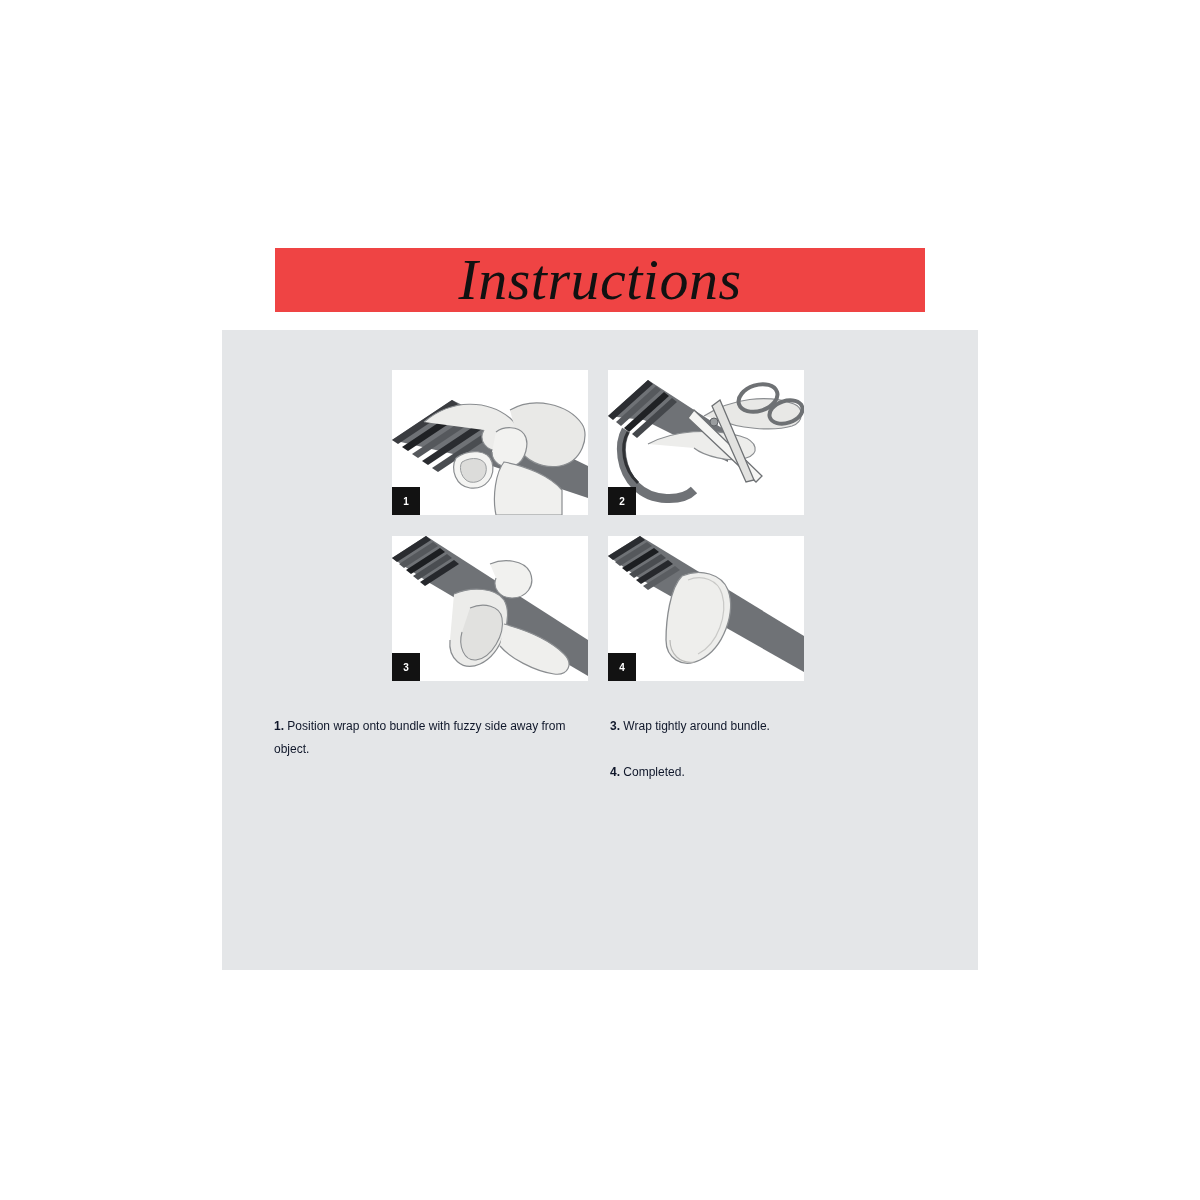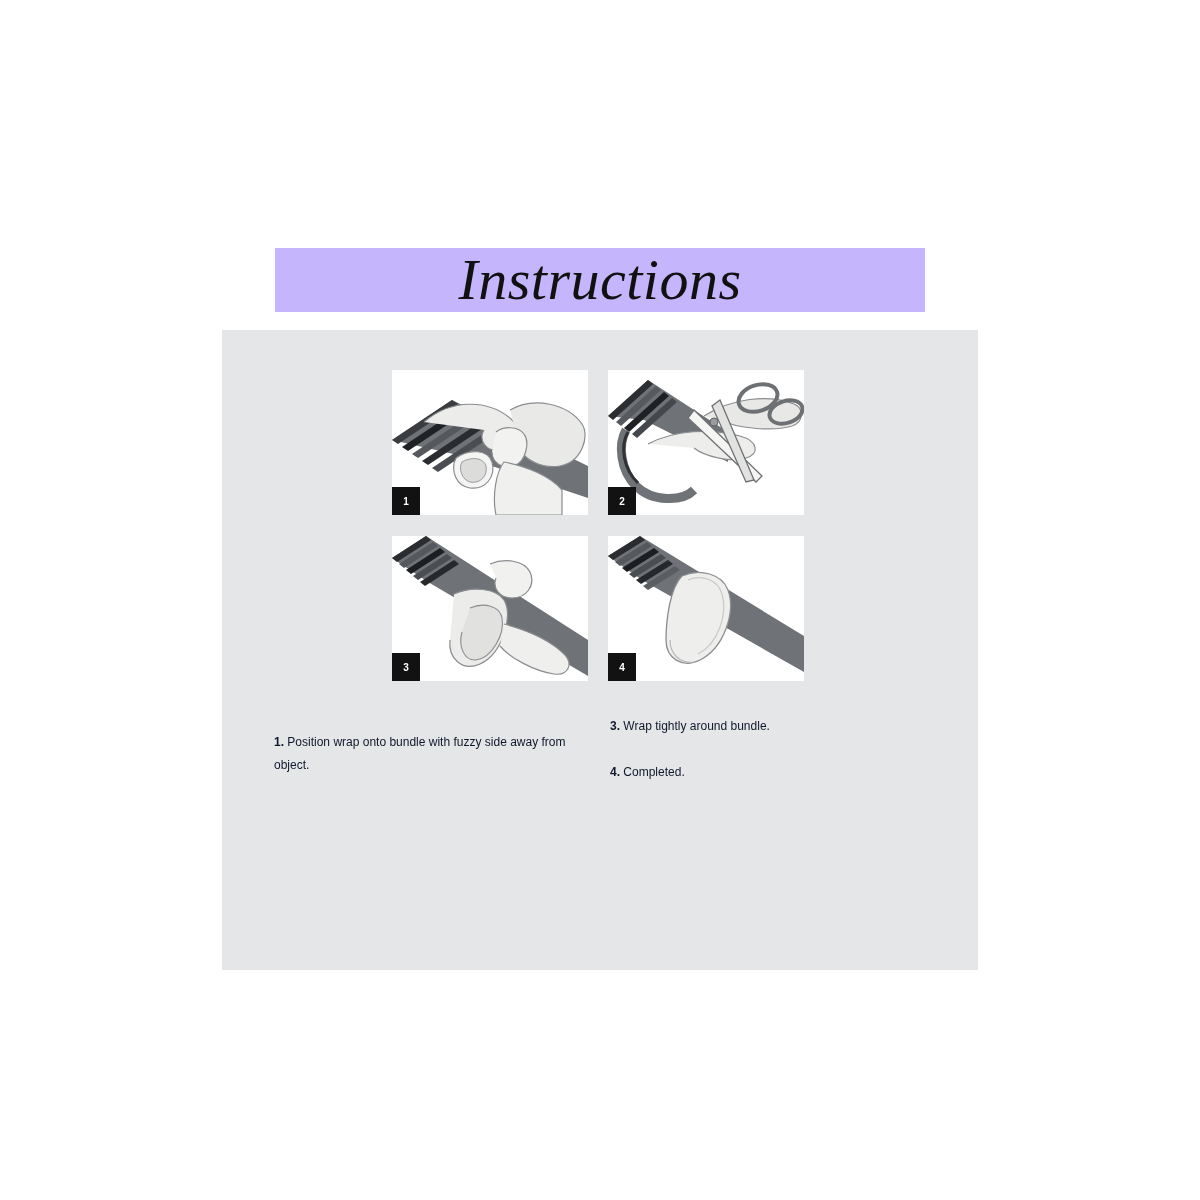--- a/index.html
+++ b/index.html
@@ -43,21 +43,21 @@
     left: 0;
     top: 0;
     width: 650px;
     text-align: center;
     font-family: "Liberation Serif", serif;
     font-style: italic;
     font-size: 58px;
     line-height: 64px;
     color: #111111;
     letter-spacing: 0.5px;
-    background: #c4b5fd;
+    background: #ef4444;
     padding: 0 10px;
     box-sizing: border-box;
   }
 
   
   .panel {
     position: absolute;
     left: 222px;
     top: 330px;
     width: 756px;
@@ -115,21 +115,21 @@
   .cap-col { position: absolute; top: 0; }
   .cap-left  { left: 0;     width: 330px; }
   .cap-right { left: 336px; width: 330px; }
 
   .cap-item {
     font-size: 12px;
     line-height: 22.5px;
     color: #0f172a;
     margin-bottom: 23px;
   }
-  .cap-item:last-child { margin-bottom: 0; margin-top: 16px; }
+  .cap-item:last-child { margin-bottom: 0; }
   .cap-num {
     font-weight: bold;
   }
 </style>
 </head>
 <body>
 
 <div class="page">
 
   <div class="title-block">

